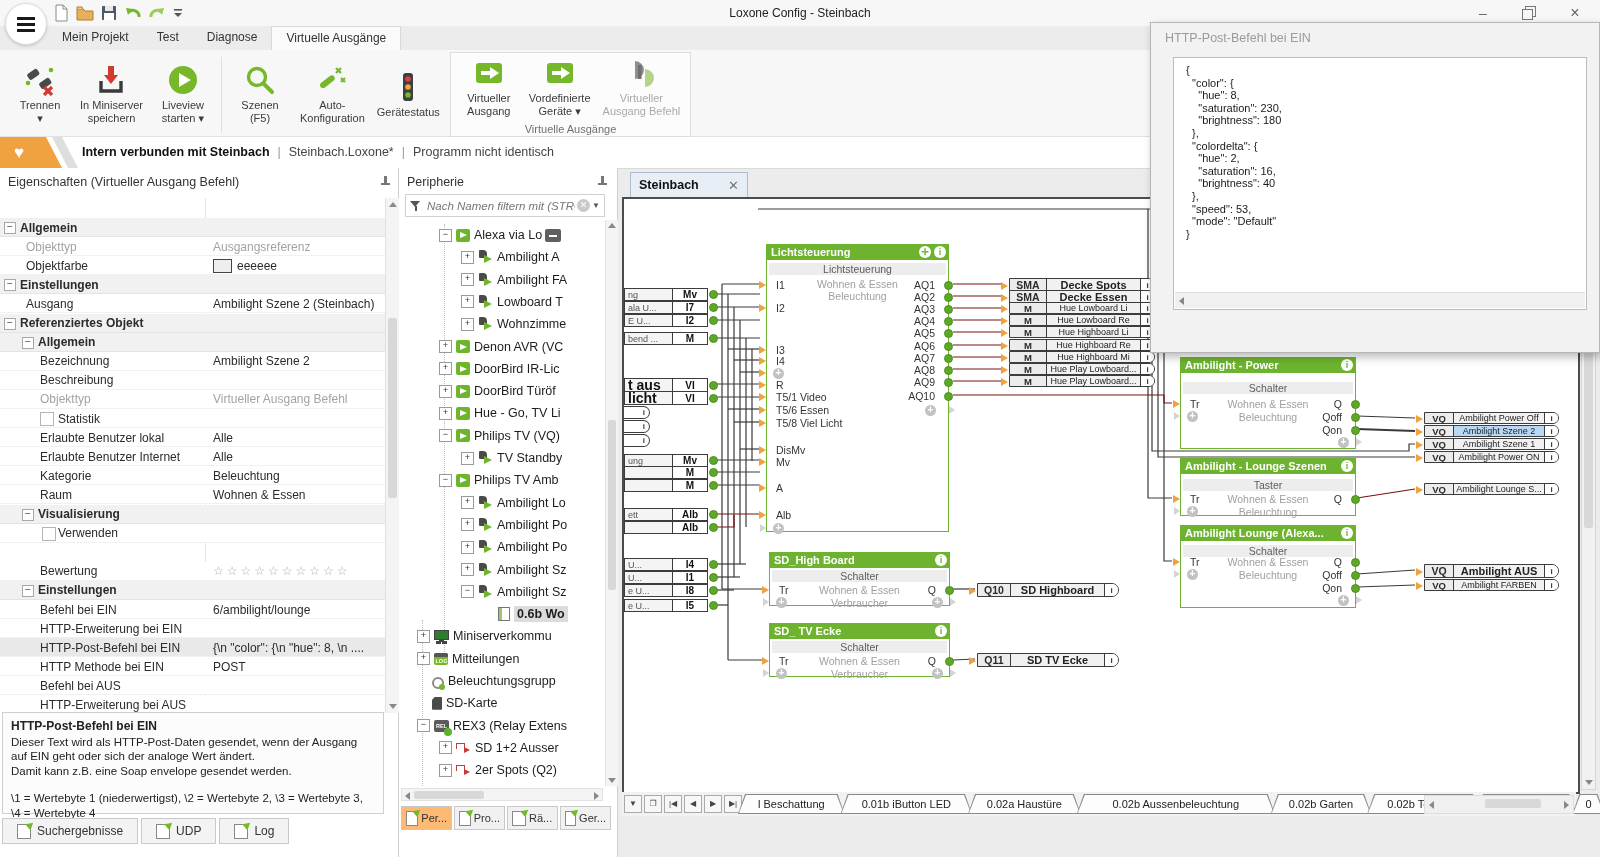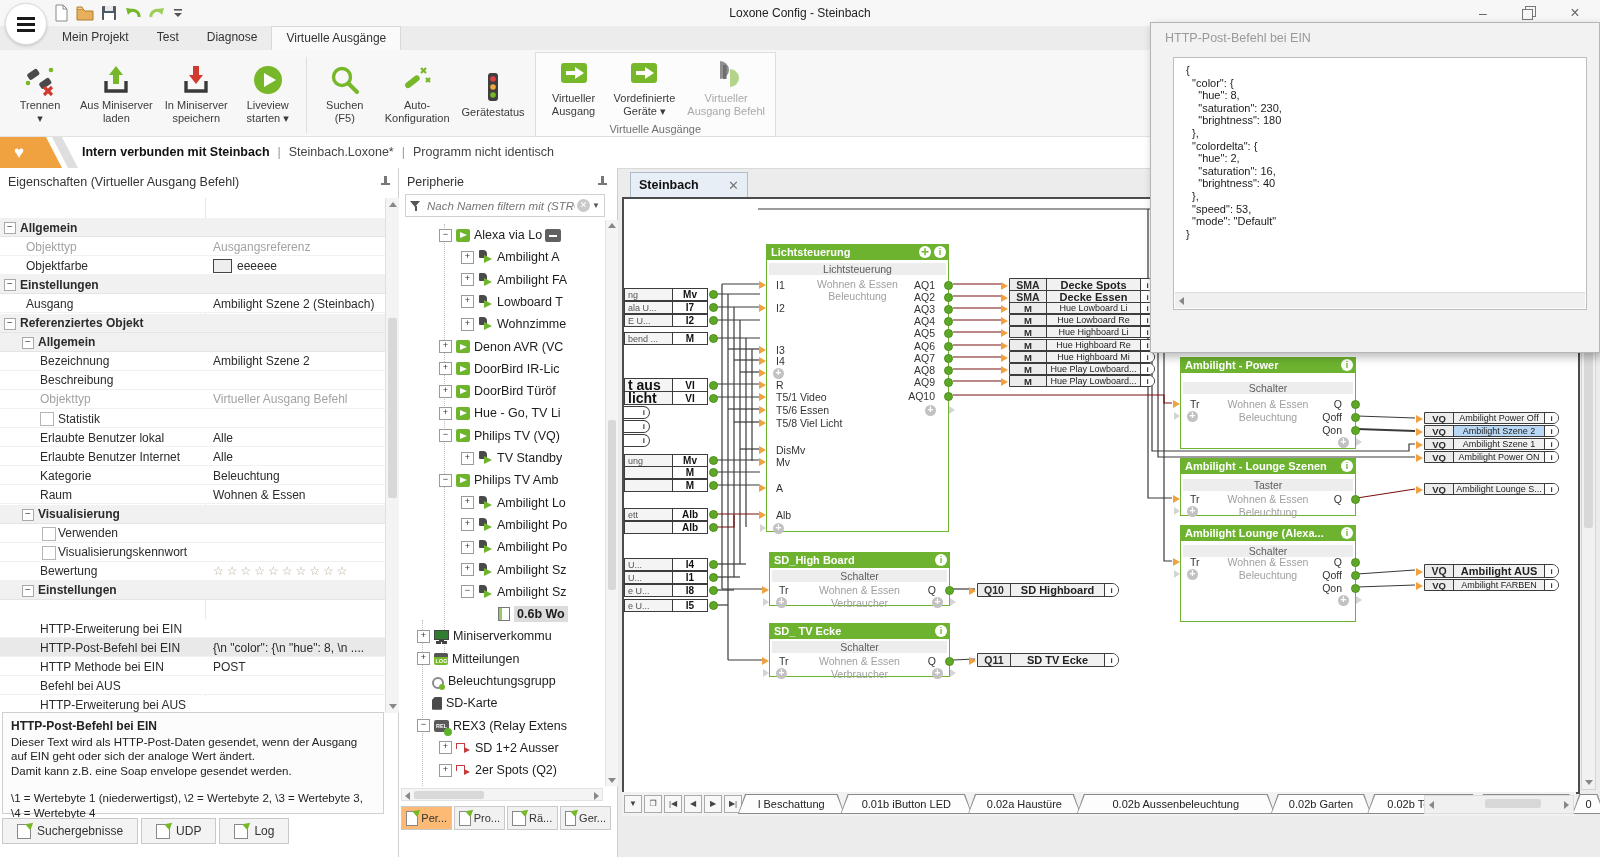--- a/index.html
+++ b/index.html
@@ -252,49 +252,41 @@
           <rect x="15" y="16" width="12" height="7" rx="2" fill="#4a4a4a" transform="rotate(-35 21 19)"></rect>
           <circle cx="4" cy="19" r="2.3" fill="#76b82a"></circle>
           <circle cx="27" cy="6" r="2.3" fill="#76b82a"></circle>
           <path d="M20 23l8 8M28 23l-8 8" stroke="#d23a2e" stroke-width="3.2"></path>
         </svg></span>
       <div class="rl">Trennen</div>
       <div class="rl">▾</div>
     </div>
     <div class="rbtn">
       <span class="ric"><svg width="32" height="32" viewBox="0 0 32 32">
-          <polygon points="16,2 23,11 19,11 19,20 13,20 13,11 9,11" fill="#76b82a"></polygon>
-          <path d="M6 17v10h20V17" fill="none" stroke="#3a3a3a" stroke-width="3.4"></path>
-        </svg></span>
-      <div class="rl">Aus Miniserver</div>
-      <div class="rl">laden</div>
-    </div>
-    <div class="rbtn">
-      <span class="ric"><svg width="32" height="32" viewBox="0 0 32 32">
           <polygon points="16,20 9,11 13,11 13,2 19,2 19,11 23,11" fill="#d23a2e"></polygon>
           <path d="M6 17v10h20V17" fill="none" stroke="#3a3a3a" stroke-width="3.4"></path>
         </svg></span>
       <div class="rl">In Miniserver</div>
       <div class="rl">speichern</div>
     </div>
     <div class="rbtn">
       <span class="ric"><svg width="32" height="32" viewBox="0 0 32 32">
           <circle cx="16" cy="16" r="14" fill="#76b82a"></circle>
           <polygon points="12,9 24,16 12,23" fill="#fff"></polygon>
         </svg></span>
       <div class="rl">Liveview</div>
       <div class="rl">starten ▾</div>
     </div>
     <div class="rsep"></div>
     <div class="rbtn">
       <span class="ric"><svg width="32" height="32" viewBox="0 0 32 32">
           <circle cx="13" cy="13" r="8.5" fill="none" stroke="#76b82a" stroke-width="3.4"></circle>
           <line x1="20" y1="20" x2="28" y2="28" stroke="#76b82a" stroke-width="4" stroke-linecap="round"></line>
         </svg></span>
-      <div class="rl">Suchen</div>
+      <div class="rl">Szenen</div>
       <div class="rl">(F5)</div>
     </div>
     <div class="rbtn">
       <span class="ric"><svg width="32" height="32" viewBox="0 0 32 32">
           <rect x="3" y="15" width="17" height="6" rx="3" fill="#76b82a" transform="rotate(-38 11 18)"></rect>
           <path d="M20 4l5 5M25 4l-5 5" stroke="#76b82a" stroke-width="2.2"></path>
           <path d="M25 14l4 4M29 14l-4 4" stroke="#76b82a" stroke-width="2.2"></path>
         </svg></span>
       <div class="rl">Auto-</div>
       <div class="rl">Konfiguration</div>
@@ -415,31 +407,31 @@
         <div class="val">Wohnen &amp; Essen</div>
       </div>
       <div class="prow sec" style="top: 286.5px;">
         <div class="minus" style="left: 22px;">−</div>
         <div class="lab" style="left: 38px;">Visualisierung</div>
       </div>
       <div class="prow" style="top: 305.6px;">
         <div class="cb" style="left: 42px;"></div>
         <div class="lab" style="left: 58px;">Verwenden</div>
       </div>
-      <div class="prow" style="top: 324.7px;">
-        <div class="cb" style="left: 42px;"></div>
-        <div class="lab" style="left: 58px;">Visualisierungskennwort</div>
-      </div>
       <div class="prow" style="top: 343.8px;">
         <div class="lab" style="left: 40px;">Bewertung</div>
         <div class="val stars">☆☆☆☆☆☆☆☆☆☆</div>
       </div>
       <div class="prow sec" style="top: 362.9px;">
         <div class="minus" style="left: 22px;">−</div>
         <div class="lab" style="left: 38px;">Einstellungen</div>
+      </div>
+      <div class="prow" style="top: 382px;">
+        <div class="lab" style="left: 40px;">Befehl bei EIN</div>
+        <div class="val">6/ambilight/lounge</div>
       </div>
       <div class="prow" style="top: 401.1px;">
         <div class="lab" style="left: 40px;">HTTP-Erweiterung bei EIN</div>
       </div>
       <div class="prow selrow" style="top: 420.2px;">
         <div class="lab" style="left: 40px;">HTTP-Post-Befehl bei EIN</div>
         <div class="val">{\n  "color": {\n    "hue": 8, \n   ....</div>
       </div>
       <div class="prow" style="top: 439.3px;">
         <div class="lab" style="left: 40px;">HTTP Methode bei EIN</div>
@@ -887,21 +879,21 @@
         <div class="fband" style="top: 20px;">Taster</div>
         <div class="ftxt lft" style="top: 34px;">Tr</div>
         <div class="ftxt ctr" style="top: 34px;">Wohnen &amp; Essen</div>
         <div class="ftxt rgt" style="top: 34px;">Q</div>
         <div class="oarrow" style="left: -8px; top: 36px;"></div>
         <div class="gdot" style="right: -5px; top: 36px;"></div>
         <div class="gplus" style="left: 6px; top: 47px;">+</div>
         <div class="graytri" style="left: -7px; top: 48px;"></div>
         <div class="ftxt ctr" style="top: 47px;">Beleuchtung</div>
       </div>
-      <div class="fblock" style="left: 556px; top: 326px; width: 176px; height: 97px;">
+      <div class="fblock" style="left: 556px; top: 326px; width: 176px; height: 83px;">
         <div class="fhead">
           <span>Ambilight Lounge (Alexa...</span>
           <span class="hspace"></span>
           <div class="hic">i</div>
         </div>
         <div class="fband" style="top: 19px;">Schalter</div>
         <div class="ftxt lft" style="top: 30px;">Tr</div>
         <div class="ftxt ctr" style="top: 30px;">Wohnen &amp; Essen</div>
         <div class="ftxt rgt" style="top: 30px;">Q</div>
         <div class="oarrow" style="left: -8px; top: 32px;"></div>

